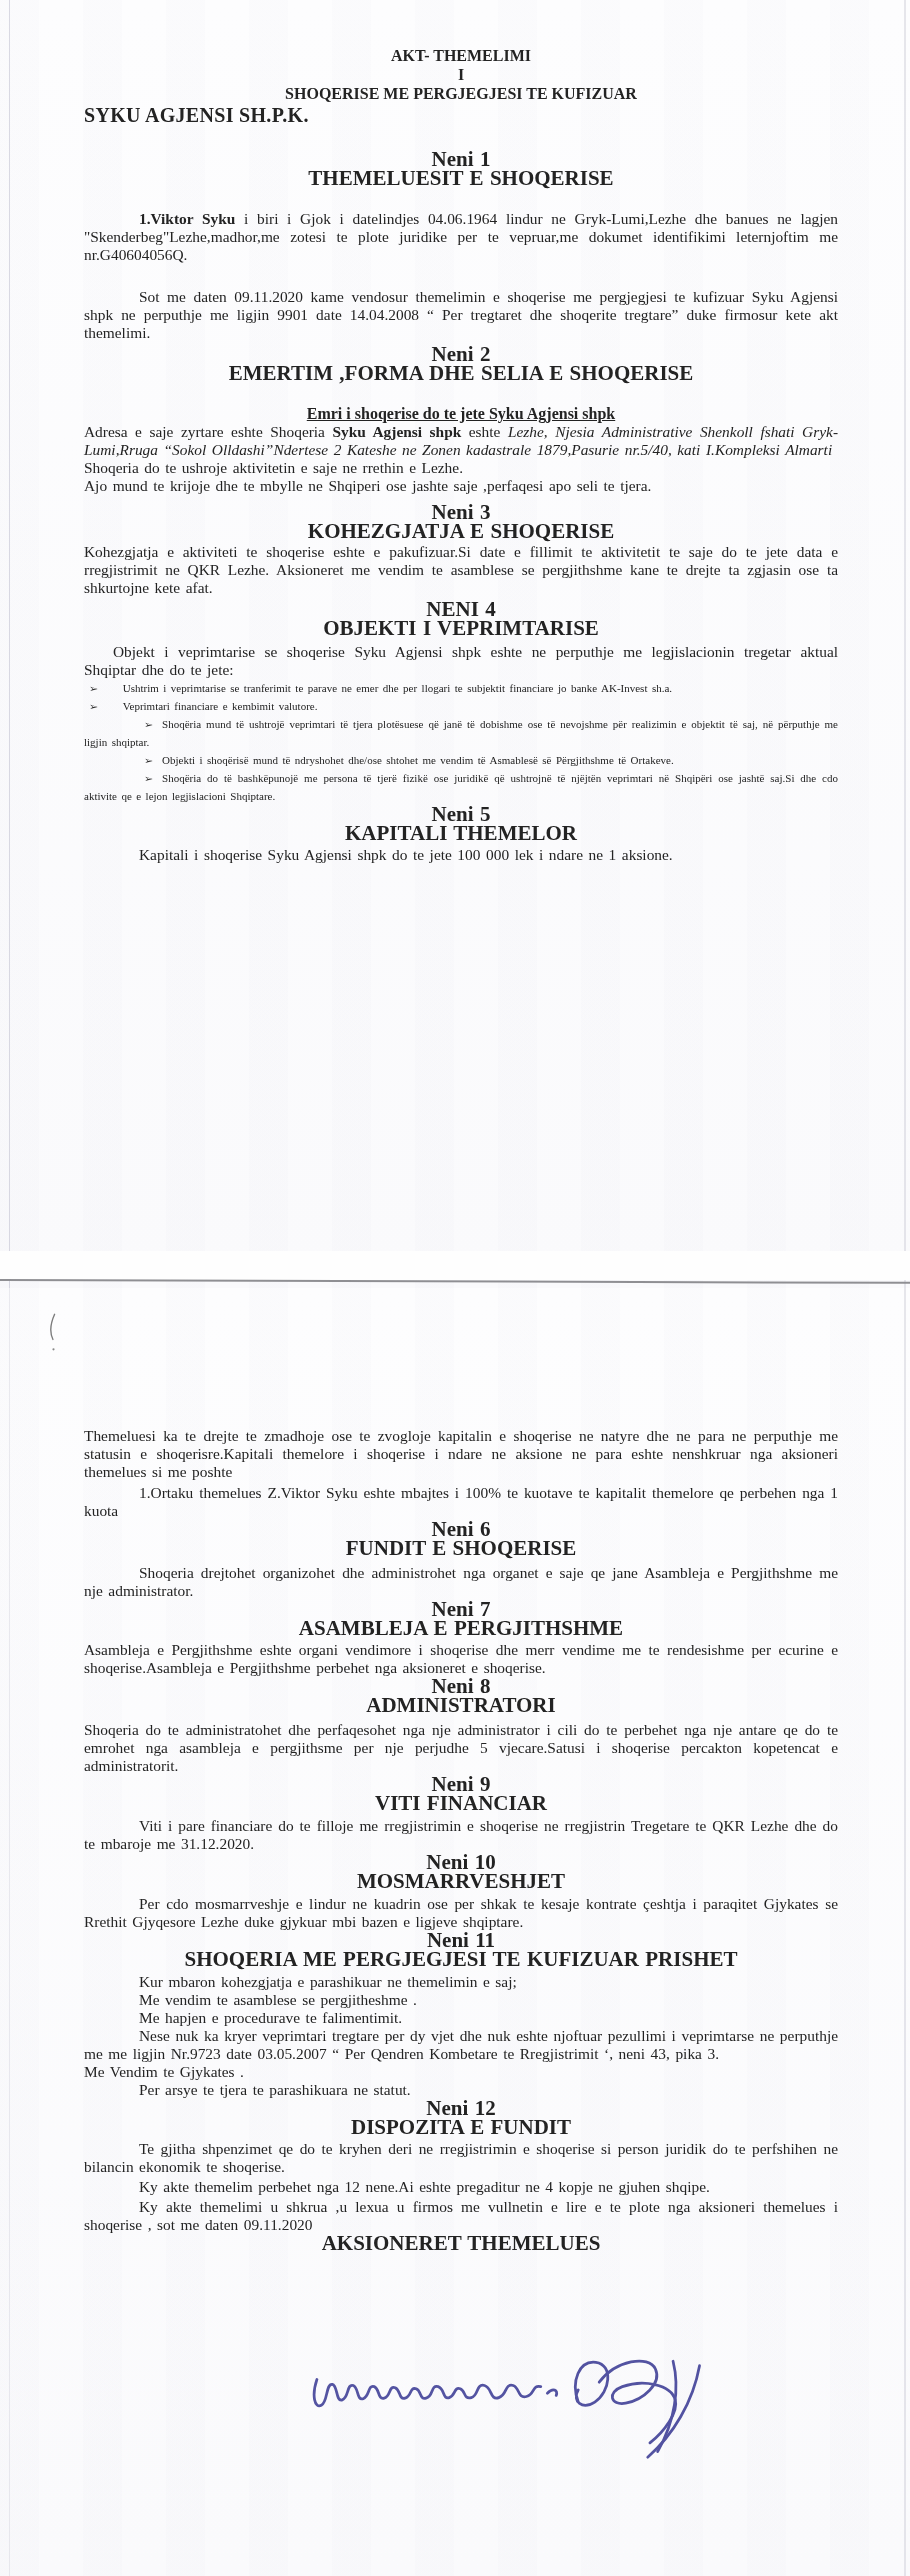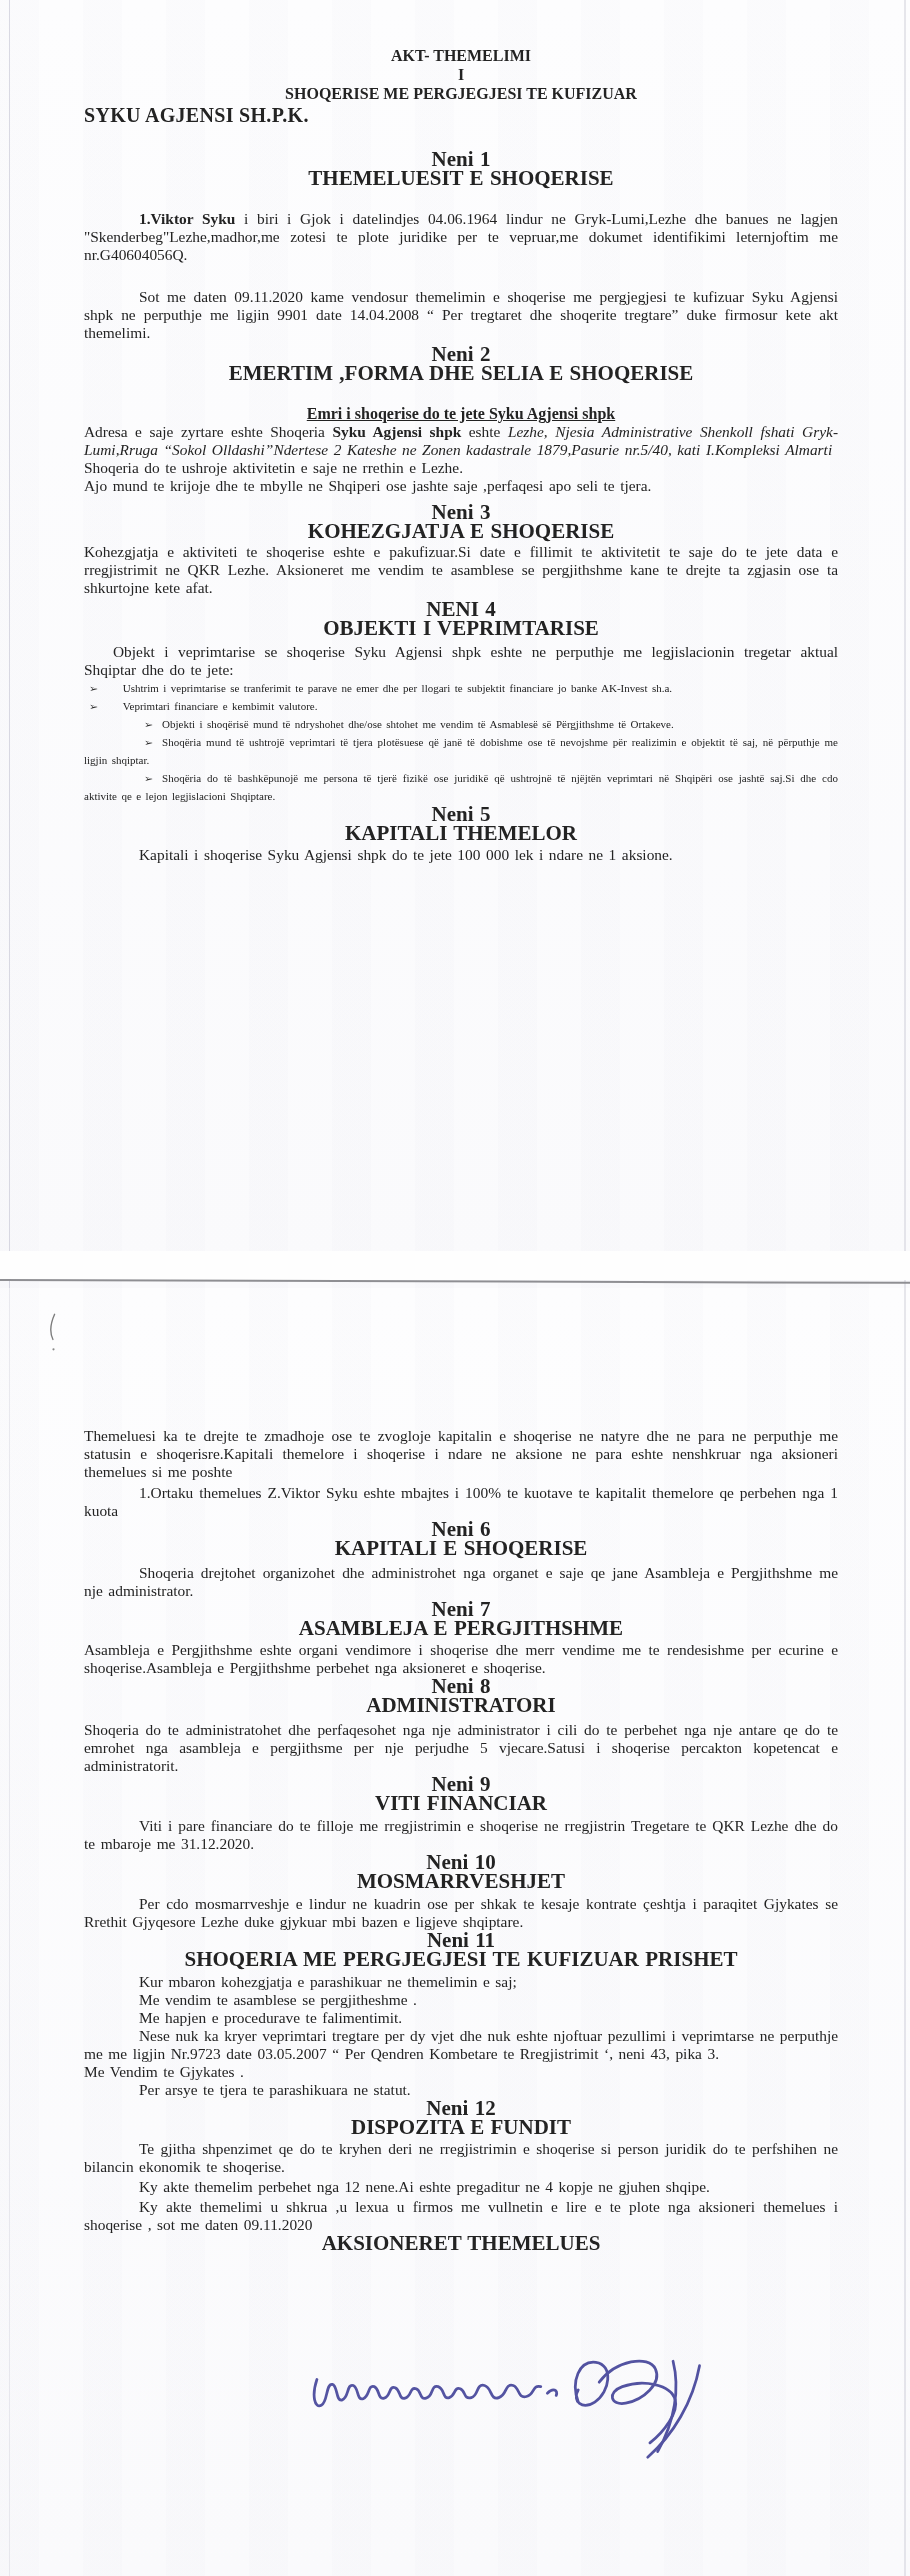--- a/index.html
+++ b/index.html
@@ -72,22 +72,22 @@
     <div class="h mt14">Neni 3</div>
     <div class="sub">KOHEZGJATJA E SHOQERISE</div>
     <p class="just mt4">Kohezgjatja e aktiviteti te shoqerise eshte e pakufizuar.Si date e fillimit te aktivitetit te saje do te jete data e rregjistrimit ne QKR Lezhe. Aksioneret me vendim te asamblese se pergjithshme  kane te drejte ta zgjasin ose ta shkurtojne kete afat.</p>
 
     <div class="h mt6">NENI 4</div>
     <div class="sub">OBJEKTI I VEPRIMTARISE</div>
     <p class="just ind-sm mt8">Objekt i veprimtarise  se shoqerise Syku Agjensi shpk eshte ne perputhje me legjislacionin tregetar aktual Shqiptar dhe do te jete:</p>
 
     <div class="bullet hang"><span class="arrow">➢</span><span>Ushtrim i veprimtarise se tranferimit te parave ne emer dhe per llogari te subjektit financiare jo banke AK-Invest sh.a.</span></div>
     <div class="bullet hang"><span class="arrow">➢</span><span>Veprimtari financiare e kembimit valutore.</span></div>
+    <div class="bullet flush"><span class="arrow">➢</span><span>Shoqëria mund të ushtrojë veprimtari të tjera plotësuese që janë të dobishme ose të nevojshme për realizimin e objektit të saj, në përputhje me ligjin shqiptar.</span></div>
     <div class="bullet flush"><span class="arrow">➢</span><span>Objekti i shoqërisë mund të ndryshohet dhe/ose shtohet me vendim të Asmablesë së Përgjithshme të Ortakeve.</span></div>
-    <div class="bullet flush"><span class="arrow">➢</span><span>Shoqëria mund të ushtrojë veprimtari të tjera plotësuese që janë të dobishme ose të nevojshme për realizimin e objektit të saj, në përputhje me ligjin shqiptar.</span></div>
     <div class="bullet flush"><span class="arrow">➢</span><span>Shoqëria do të bashkëpunojë me persona të tjerë fizikë ose juridikë që ushtrojnë të njëjtën veprimtari në Shqipëri ose jashtë saj.Si dhe cdo aktivite qe e lejon legjislacioni Shqiptare.</span></div>
 
     <div class="h">Neni 5</div>
     <div class="sub">KAPITALI THEMELOR</div>
     <p class="just ind mt6">Kapitali i shoqerise  Syku Agjensi shpk do te jete 100 000 lek i ndare ne 1 aksione.</p>
   </div>
 
   <div class="band"></div>
   <div class="separator"></div>
 
@@ -97,21 +97,21 @@
 
     <svg class="scan-mark" width="8.8" height="46" viewBox="0 0 16 84">
       <path d="M12,6 C4,24 3,40 9,52" fill="none" stroke="#5a5a5a" stroke-width="2.5" stroke-linecap="round" opacity="0.8"></path>
       <circle cx="10" cy="70" r="2" fill="#6a6a6a" opacity="0.8"></circle>
     </svg>
 
     <p class="just">Themeluesi ka te drejte te zmadhoje ose te zvogloje kapitalin e shoqerise ne natyre dhe ne para  ne perputhje me statusin e shoqerisre.Kapitali themelore i shoqerise i ndare ne aksione ne para eshte nenshkruar nga aksioneri themelues si me poshte</p>
     <p class="just ind mt6">1.Ortaku themelues Z.Viktor Syku eshte mbajtes i 100% te kuotave te kapitalit themelore qe perbehen nga 1 kuota</p>
 
     <div class="h">Neni 6</div>
-    <div class="sub">KAPITALI E SHOQERISE</div>
+    <div class="sub">FUNDIT E SHOQERISE</div>
     <p class="just ind mt10">Shoqeria drejtohet organizohet dhe administrohet nga organet e saje qe jane Asambleja e Pergjithshme me nje administrator.</p>
 
     <div class="h">Neni 7</div>
     <div class="sub">ASAMBLEJA E PERGJITHSHME</div>
     <p class="just mt6">Asambleja e Pergjithshme eshte organi vendimore  i shoqerise dhe merr vendime me te rendesishme per ecurine e shoqerise.Asambleja e Pergjithshme perbehet nga aksioneret e shoqerise.</p>
 
     <div class="h">Neni 8</div>
     <div class="sub">ADMINISTRATORI</div>
     <p class="just mt10">Shoqeria do te administratohet dhe perfaqesohet nga nje administrator  i cili do te perbehet nga nje antare qe do te emrohet nga asambleja e pergjithsme per nje perjudhe 5 vjecare.Satusi i shoqerise percakton  kopetencat e administratorit.</p>
 

